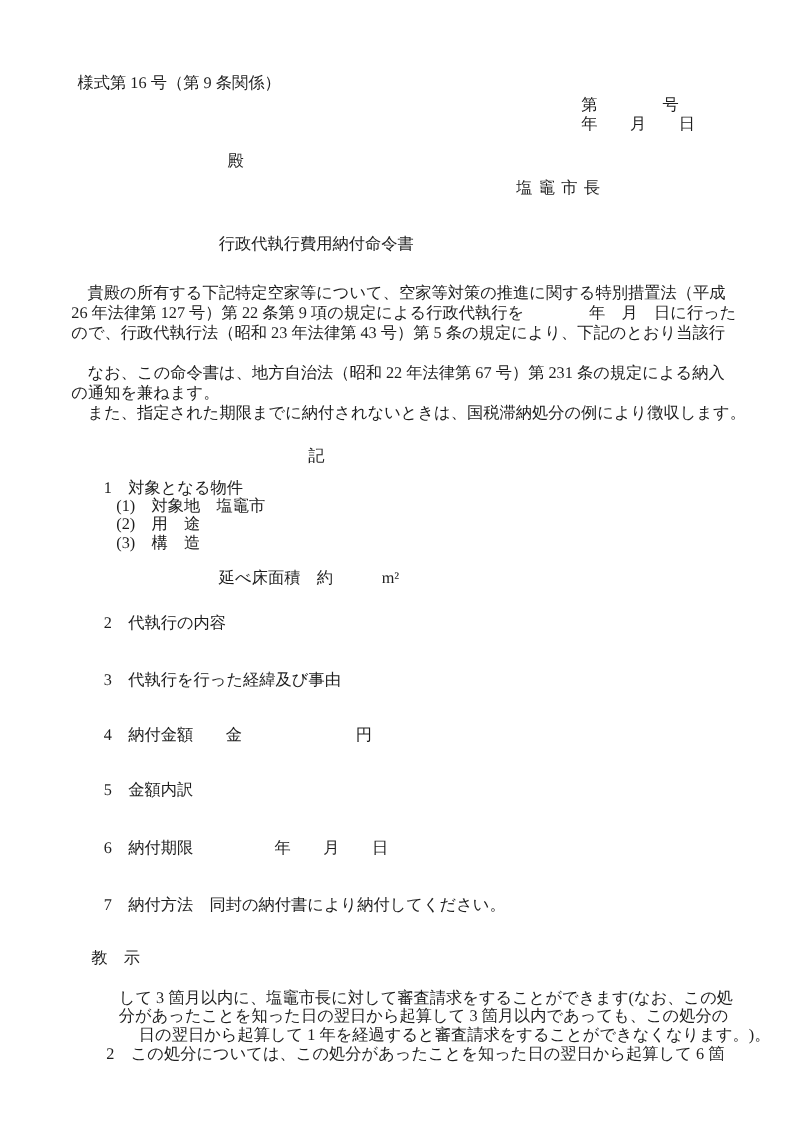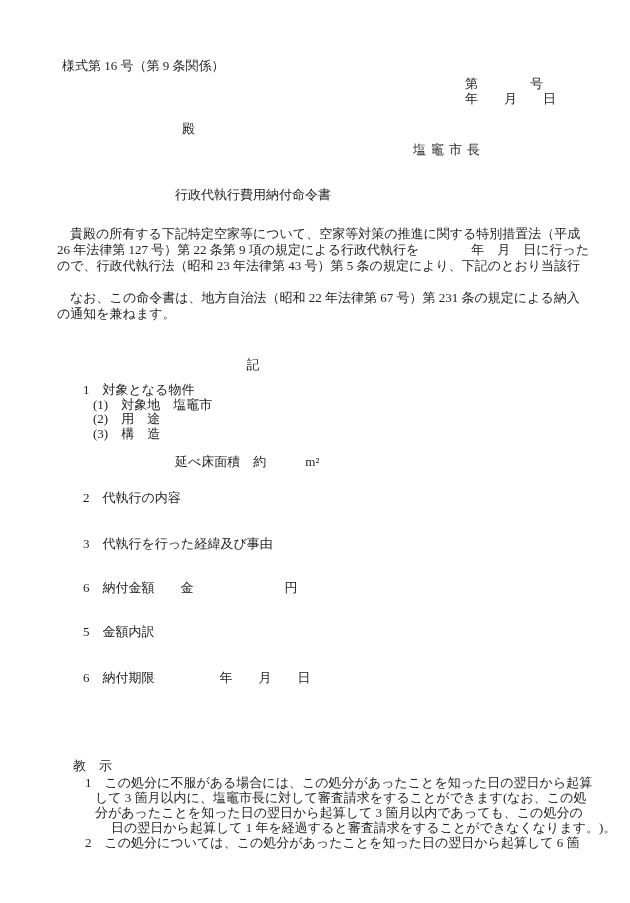--- a/index.html
+++ b/index.html
@@ -44,35 +44,36 @@
   <div class="ln" style="left:182px; top:122px">殿</div>
   <div class="ln issuer" style="left:413px; top:143px">塩竈市長</div>
 
   <div class="ln center" style="top:188px">行政代執行費用納付命令書</div>
 
   <div class="ln" style="left:57px; top:227px">　貴殿の所有する下記特定空家等について、空家等対策の推進に関する特別措置法（平成</div>
   <div class="ln" style="left:57px; top:243px">26 年法律第 127 号）第 22 条第 9 項の規定による行政代執行を　　　　年　月　日に行った</div>
   <div class="ln" style="left:57px; top:259px">ので、行政代執行法（昭和 23 年法律第 43 号）第 5 条の規定により、下記のとおり当該行</div>
   <div class="ln" style="left:57px; top:291px">　なお、この命令書は、地方自治法（昭和 22 年法律第 67 号）第 231 条の規定による納入</div>
   <div class="ln" style="left:57px; top:307px">の通知を兼ねます。</div>
+  <div class="ln" style="left:57px; top:323px">　また、指定された期限までに納付されないときは、国税滞納処分の例により徴収します。</div>
 
   <div class="ln center" style="top:358px">記</div>
 
   <div class="ln" style="left:83px; top:383px">1　対象となる物件</div>
   <div class="ln" style="left:93px; top:398px">(1)　対象地　塩竈市</div>
   <div class="ln" style="left:93px; top:412px">(2)　用　途</div>
   <div class="ln" style="left:93px; top:427px">(3)　構　造</div>
   <div class="ln" style="left:175px; top:455px">延べ床面積　約　　　m²</div>
 
   <div class="ln" style="left:83px; top:491px">2　代執行の内容</div>
   <div class="ln" style="left:83px; top:537px">3　代執行を行った経緯及び事由</div>
-  <div class="ln" style="left:83px; top:581px">6　納付金額　　金　　　　　　　円</div>
+  <div class="ln" style="left:83px; top:581px">4　納付金額　　金　　　　　　　円</div>
   <div class="ln" style="left:83px; top:625px">5　金額内訳</div>
   <div class="ln" style="left:83px; top:671px">6　納付期限　　　　　年　　月　　日</div>
+  <div class="ln" style="left:83px; top:717px">7　納付方法　同封の納付書により納付してください。</div>
 
   <div class="ln" style="left:73px; top:759px">教　示</div>
-  <div class="ln" style="left:85px; top:776px">1　この処分に不服がある場合には、この処分があったことを知った日の翌日から起算</div>
   <div class="ln" style="left:95px; top:791px">して 3 箇月以内に、塩竈市長に対して審査請求をすることができます(なお、この処</div>
   <div class="ln" style="left:95px; top:806px">分があったことを知った日の翌日から起算して 3 箇月以内であっても、この処分の</div>
   <div class="ln" style="left:111px; top:821px">日の翌日から起算して 1 年を経過すると審査請求をすることができなくなります。)。</div>
   <div class="ln" style="left:85px; top:836px">2　この処分については、この処分があったことを知った日の翌日から起算して 6 箇</div>
 
 </div>
 
 </body></html>

